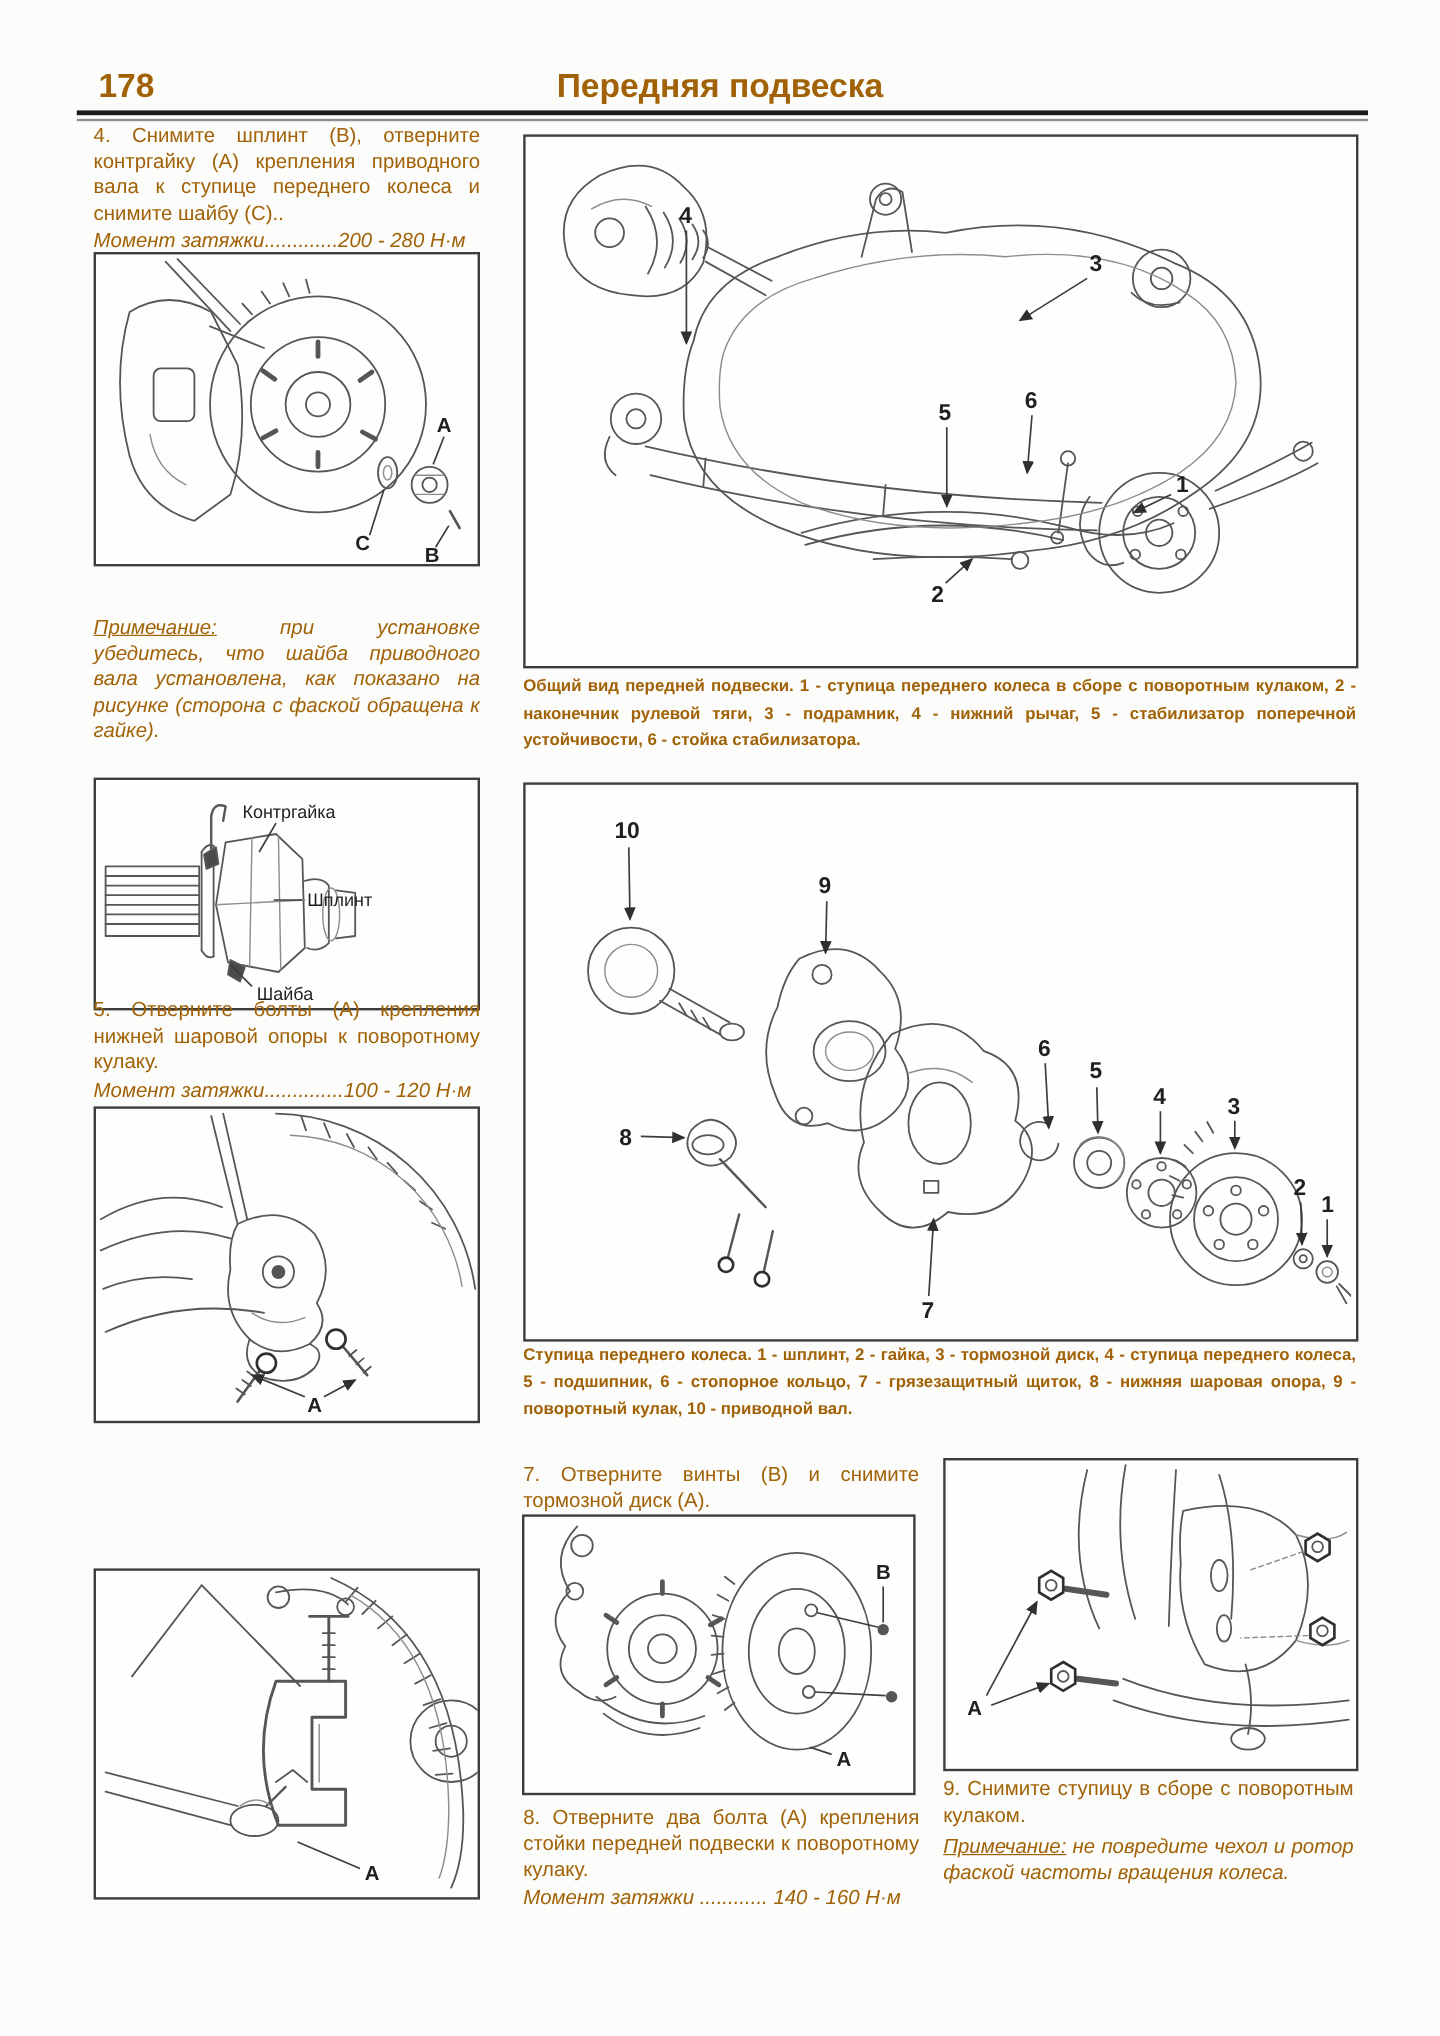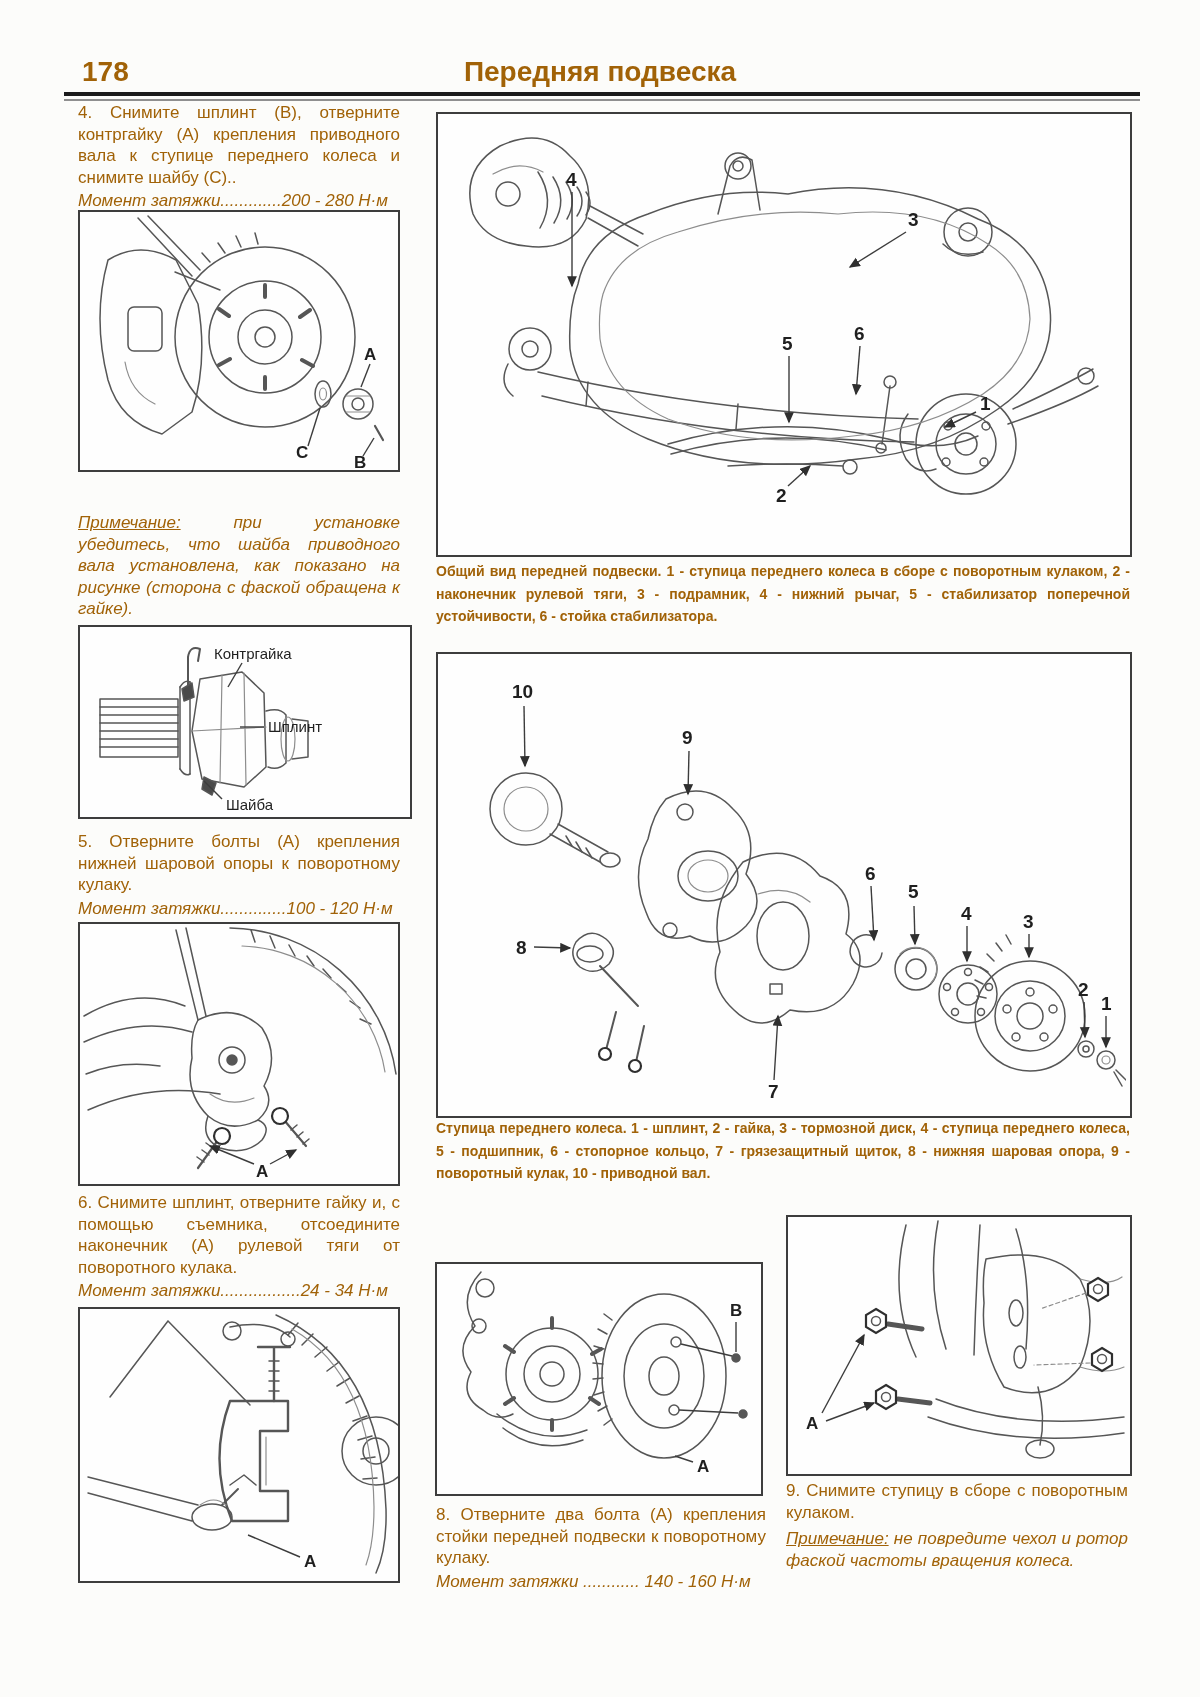--- a/index.html
+++ b/index.html
@@ -74,21 +74,21 @@
       <text class="lbl" x="284" y="148">A</text>
       <text class="lbl" x="216" y="246">C</text>
       <text class="lbl" x="274" y="256">B</text>
     </svg>
   </figure>
 
   <div class="blk" style="left:78px;top:512px;width:322px;">
     <p class="note"><span class="note-label">Примечание:</span><span> при установке убедитесь, что шайба приводного вала установлена, как показано на рисунке (сторона с фаской обращена к гайке).</span></p>
   </div>
 
-  <figure class="fig" style="left:78px;top:625px;width:318px;height:190px;padding-left:12px;">
+  <figure class="fig" style="left:78px;top:648px;width:318px;height:190px;">
     <svg width="318" height="190" viewBox="0 0 318 190">
       <g class="ln">
         <rect x="8" y="72" width="78" height="58"></rect>
         <path d="M8,80 h78 M8,88 h78 M8,96 h78 M8,104 h78 M8,112 h78 M8,120 h78"></path>
         <path d="M88,60 L88,142 M98,55 L98,147"></path>
         <path d="M88,60 Q93,52 98,55 M88,142 Q93,150 98,147"></path>
         <path d="M96,58 L96,30 Q98,18 108,22 L106,34" stroke-width="2"></path>
         <path d="M90,62 l10,-6 l2,14 l-10,4 Z" fill="#4a4a4a"></path>
         <path d="M108,52 L150,45 L172,66 L174,140 L152,160 L110,152 L100,104 Z"></path>
         <path d="M174,84 q14,-4 20,4 l0,48 q-8,8 -18,4"></path>
@@ -147,24 +147,20 @@
       <circle class="bold-ln" cx="142" cy="212" r="8"></circle>
       <circle class="bold-ln" cx="200" cy="192" r="8"></circle>
       <g class="ldr">
         <path d="M174,240 L130,222" marker-end="url(#m3)"></path>
         <path d="M190,240 L216,226" marker-end="url(#m3)"></path>
       </g>
       <text class="lbl" x="176" y="253">A</text>
     </svg>
   </figure>
 
-  <div class="blk" style="left:78px;top:1192px;width:322px;">
-    <p class="step">6. Снимите шплинт, отверните гайку и, с помощью съемника, отсоедините наконечник (A) рулевой тяги от поворотного кулака.</p>
-    <p class="torque">Момент затяжки.................24 - 34 Н·м</p>
-  </div>
 
   <figure class="fig" style="left:78px;top:1307px;width:318px;height:272px;">
     <svg width="318" height="268" viewBox="0 0 318 268">
       <g class="ln">
         <path d="M88,12 L170,96 M88,12 L30,88"></path>
         <path d="M150,18 q40,-8 60,10"></path>
         <circle cx="152" cy="22" r="9"></circle>
         <circle cx="208" cy="30" r="7"></circle>
         <path d="M196,6 Q300,52 306,200 Q307,240 296,264"></path>
         <path d="M208,26 l10,-12 M222,36 l11,-11 M235,48 l12,-10 M247,62 l12,-9 M257,77 l13,-8 M266,94 l13,-7 M273,112 l14,-5 M278,131 l14,-4 M281,150 l14,-2 M283,170 l14,-1"></path>
@@ -334,20 +330,23 @@
       <text class="num" x="585" y="274">3</text>
       <text class="num" x="640" y="342">2</text>
       <text class="num" x="663" y="356">1</text>
     </svg>
   </figure>
 
   <div class="blk" style="left:436px;top:1117px;width:694px;">
     <p class="caption">Ступица переднего колеса. 1 - шплинт, 2 - гайка, 3 - тормозной диск, 4 - ступица переднего колеса, 5 - подшипник, 6 - стопорное кольцо, 7 - грязезащитный щиток, 8 - нижняя шаровая опора, 9 - поворотный кулак, 10 - приводной вал.</p>
   </div>
 
+  <div class="blk" style="left:436px;top:1218px;width:330px;">
+    <p class="step">7. Отверните винты (B) и снимите тормозной диск (A).</p>
+  </div>
 
   <figure class="fig" style="left:435px;top:1262px;width:324px;height:230px;">
     <svg width="320" height="226" viewBox="0 0 320 226">
       <g class="ln">
         <path d="M44,8 Q20,34 38,62 Q16,84 34,108 Q22,132 46,146 Q60,158 76,150"></path>
         <circle cx="48" cy="24" r="9"></circle>
           <circle cx="42" cy="62" r="7"></circle>
         <circle cx="115" cy="110" r="46"></circle>
           <circle cx="115" cy="110" r="28"></circle>
           <circle cx="115" cy="110" r="12"></circle>

